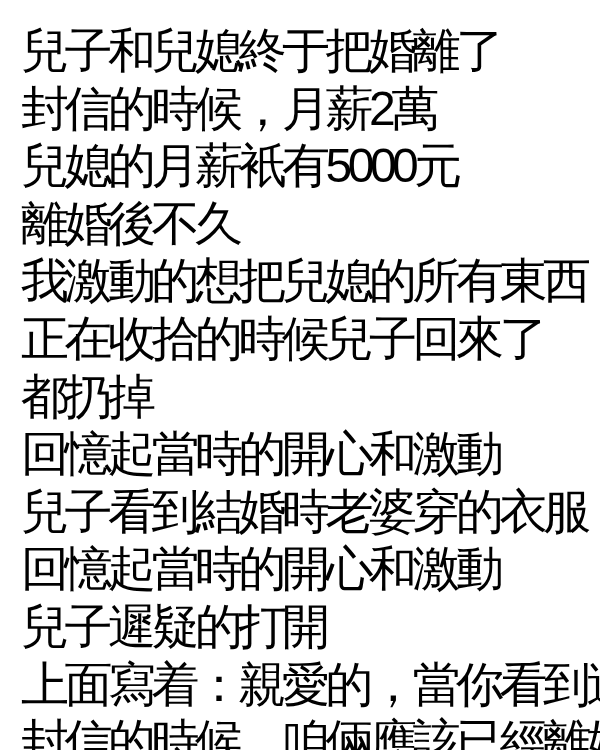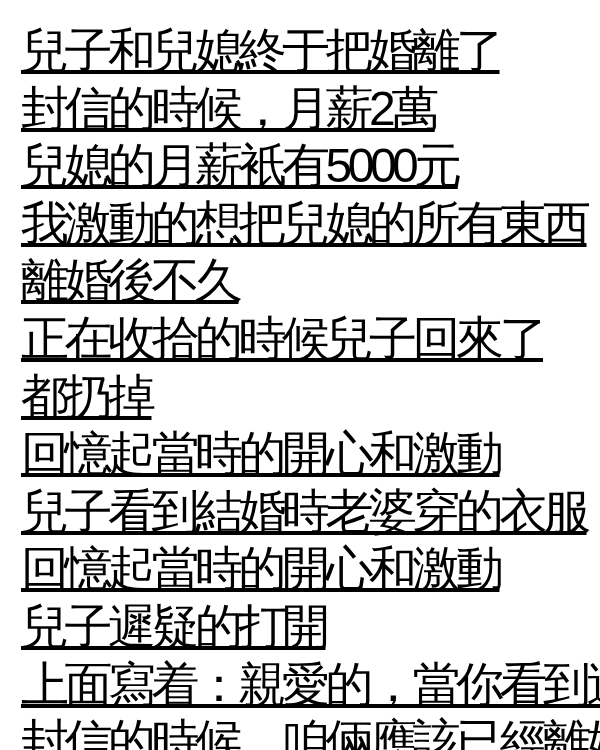--- a/index.html
+++ b/index.html
@@ -24,33 +24,32 @@
     font-family: "Liberation Sans", "DejaVu Sans", sans-serif;
     font-size: 48px;
     line-height: 57.6px;
     letter-spacing: -4.5px;
     color: #000000;
     font-weight: 500;
     white-space: nowrap;
   }
   .story .line {
     height: 57.6px;
-    text-decoration: underline;
   }
 </style>
 </head>
 <body>
 
 <div class="page">
   <div class="story">
     <div class="line">兒子和兒媳終于把婚離了</div>
     <div class="line">封信的時候，月薪2萬</div>
     <div class="line">兒媳的月薪衹有5000元</div>
+    <div class="line">離婚後不久</div>
     <div class="line">我激動的想把兒媳的所有東西</div>
-    <div class="line">離婚後不久</div>
     <div class="line">正在收拾的時候兒子回來了</div>
     <div class="line">都扔掉</div>
     <div class="line">回憶起當時的開心和激動</div>
     <div class="line">兒子看到結婚時老婆穿的衣服</div>
     <div class="line">回憶起當時的開心和激動</div>
     <div class="line">兒子遲疑的打開</div>
     <div class="line">上面寫着：親愛的，當你看到這</div>
     <div class="line">封信的時候，咱倆應該已經離婚</div>
   </div>
 </div>

